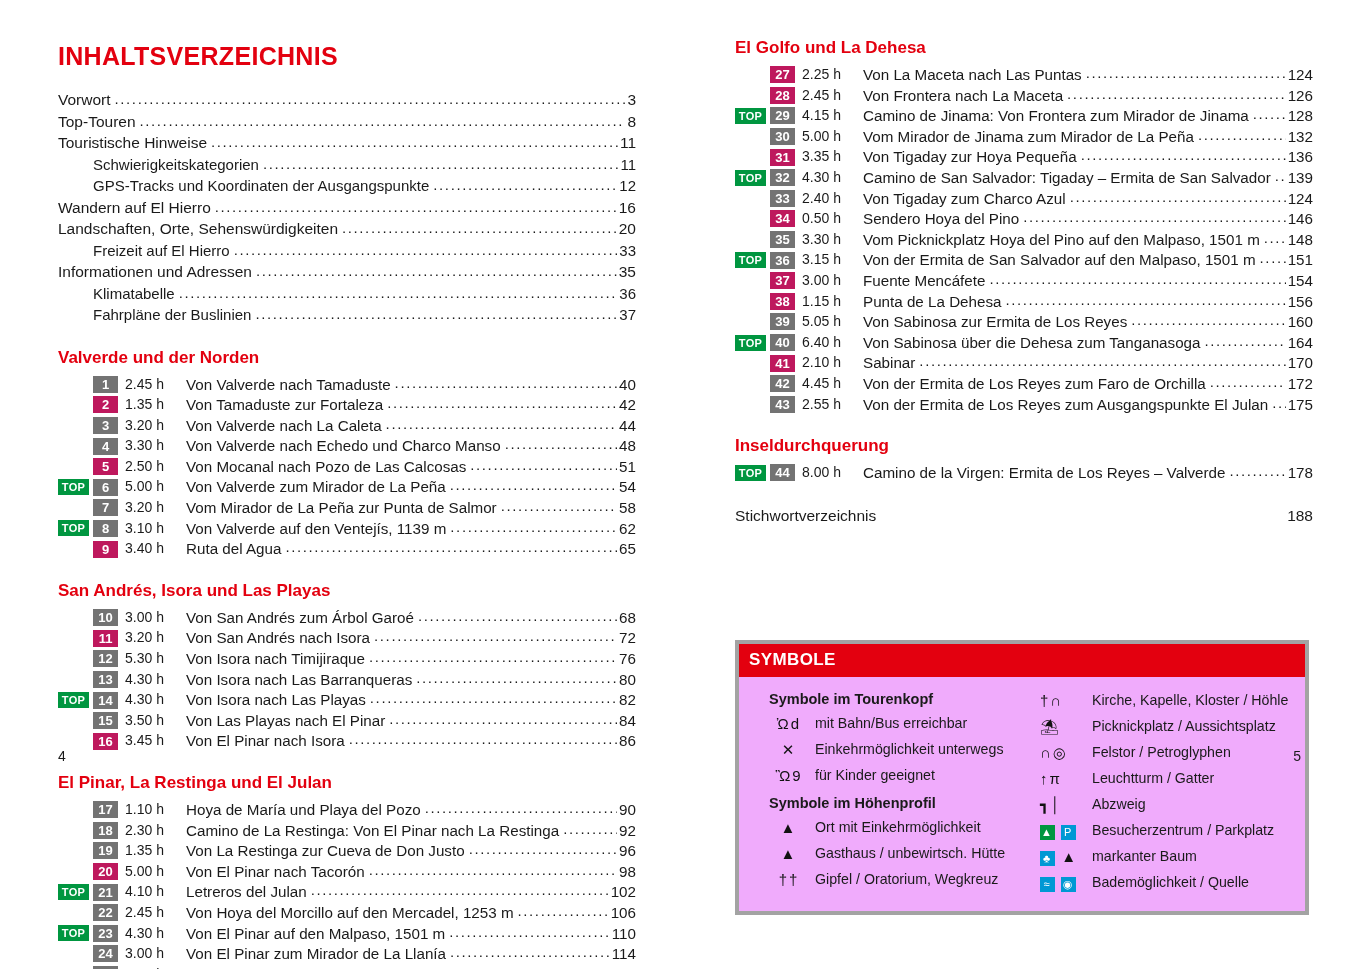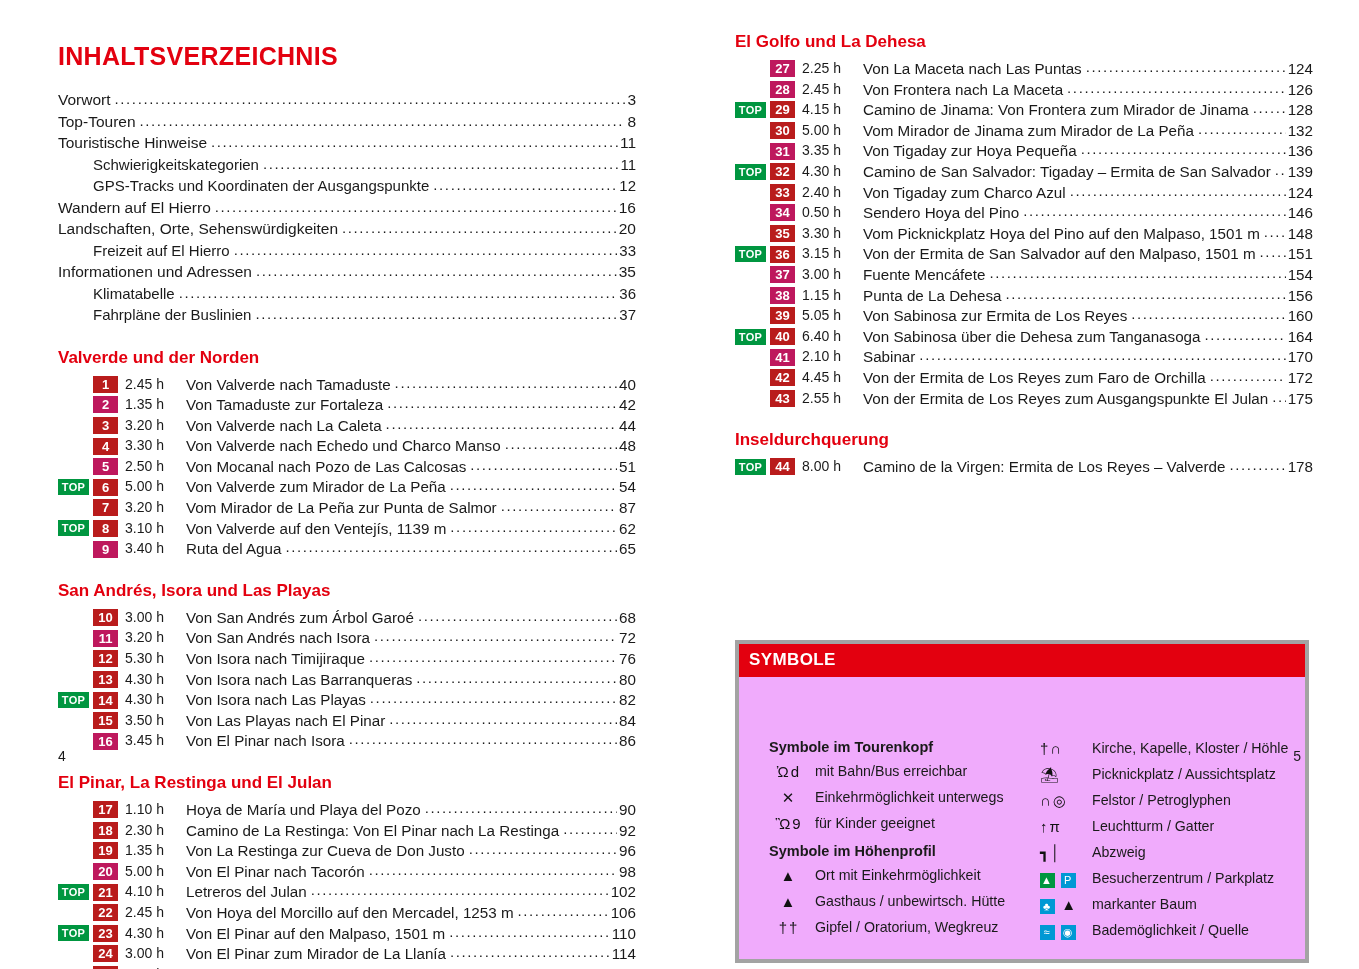--- a/index.html
+++ b/index.html
@@ -61,21 +61,21 @@
   }
   .pg { flex: 0 0 auto; text-align: right; }
 
   
   .sec-head {
     color: #e3000f;
     font-size: 17px;
     font-weight: bold;
     margin: 22px 0 7px 0;
   }
-  .col-right .sec-head:first-child { margin-top: 0; }
+  .col-right .sec-head:first-child { margin-top: 6px; }
 
   
   .tour-row {
     display: flex;
     align-items: center;
     font-size: 15.2px;
     line-height: 19.6px;
     white-space: nowrap;
     margin-bottom: 1px;
   }
@@ -99,21 +99,21 @@
     height: 17px;
     line-height: 17px;
     padding: 0 3px;
     color: #ffffff;
     font-size: 13px;
     font-weight: bold;
     text-align: center;
     margin-right: 7px;
     box-sizing: border-box;
   }
-  .num.red { background: #b91c1c; }
+  .num.red { background: #737373; }
   .num.blue { background: #be185d; }
   .dur {
     flex: 0 0 auto;
     width: 54px;
     font-size: 14px;
     margin-right: 7px;
   }
   .tname { flex: 0 0 auto; }
   .tour-row .dots { top: -2px; }
 
@@ -131,21 +131,21 @@
     color: #ffffff;
     font-size: 17px;
     font-weight: bold;
     padding: 6px 10px 7px 10px;
     letter-spacing: 0.4px;
   }
   .symbole-body {
     display: flex;
     padding: 14px 6px 12px 6px;
   }
-  .sym-col { flex: 1 1 50%; margin-top: 48px; }
+  .sym-col { flex: 1 1 50%; }
   .sym-col.left { padding-left: 24px; }
   .sym-col.right { padding-left: 8px; }
   .sym-sub {
     font-size: 14.5px;
     font-weight: bold;
     margin: 0 0 7px 0;
   }
   .sym-sub.second { margin-top: 10px; }
   .sym-row {
     display: flex;
@@ -311,21 +311,21 @@
           <span class="tname">Von Valverde zum Mirador de La Peña</span>
           <span class="dots">........................................................................................................................................................................................................</span>
           <span class="pg">54</span>
         </div>
         <div class="tour-row">
           <span class="top-flag empty"></span>
           <span class="num red">7</span>
           <span class="dur">3.20 h</span>
           <span class="tname">Vom Mirador de La Peña zur Punta de Salmor</span>
           <span class="dots">........................................................................................................................................................................................................</span>
-          <span class="pg">87</span>
+          <span class="pg">58</span>
         </div>
         <div class="tour-row">
           <span class="top-flag">TOP</span>
           <span class="num red">8</span>
           <span class="dur">3.10 h</span>
           <span class="tname">Von Valverde auf den Ventejís, 1139 m</span>
           <span class="dots">........................................................................................................................................................................................................</span>
           <span class="pg">62</span>
         </div>
         <div class="tour-row">
@@ -611,20 +611,25 @@
         <div class="sec-head">Inseldurchquerung</div>
         <div class="tour-row">
           <span class="top-flag">TOP</span>
           <span class="num red">44</span>
           <span class="dur">8.00 h</span>
           <span class="tname">Camino de la Virgen: Ermita de Los Reyes – Valverde</span>
           <span class="dots">........................................................................................................................................................................................................</span>
           <span class="pg">178</span>
         </div>
       </div>
+    <div class="plain-row stichwort-row">
+      <span class="label">Stichwortverzeichnis</span>
+      <span class="dots"></span>
+      <span class="pg">188</span>
+    </div>
   </div>
 
   <div class="symbole-box">
     <div class="symbole-head">SYMBOLE</div>
     <div class="symbole-body">
       <div class="sym-col left">
         <div class="sym-sub">Symbole im Tourenkopf</div>
         <div id="sym-left-1">
             <div class="sym-row">
               <span class="sym-ico">Ὠd</span>

